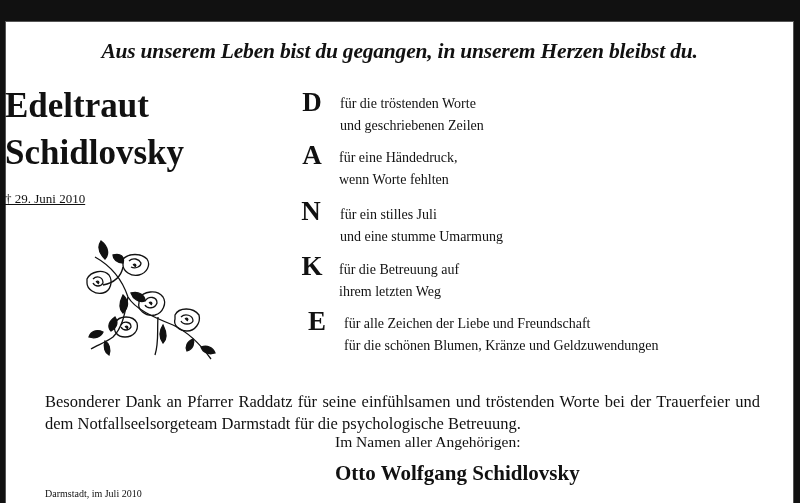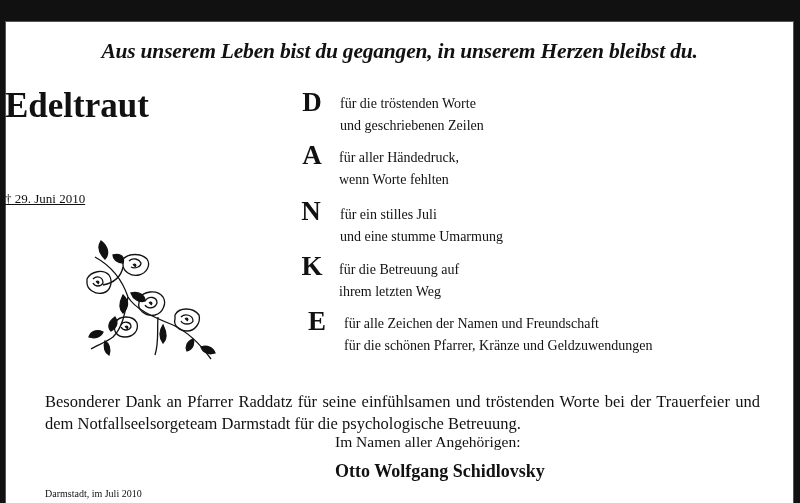--- a/index.html
+++ b/index.html
@@ -17,31 +17,32 @@
   .motto { top: 18px; left: 0; width: 789px; text-align: center; font-style: italic; font-weight: bold; font-size: 21.5px; letter-spacing: -0.2px; }
   .name { left: 0; width: 300px; text-align: left; font-weight: bold; font-size: 35px; line-height: 38px; letter-spacing: 0px; }
   .name1 { top: 66px; }
   .name2 { top: 113px; }
   .death { top: 170px; left: 0; width: 300px; text-align: left; font-size: 13px; text-decoration: underline; }
   .roses { left: 78px; top: 216px; width: 135px; height: 125px; }
   .letter { font-weight: bold; font-size: 27px; line-height: 28px; width: 26px; text-align: center; }
   .line { font-size: 14px; line-height: 22px; }
   .special { left: 40px; top: 346px; width: 715px; font-size: 16.5px; line-height: 22px; white-space: normal; text-align: justify; text-align-last: left; margin-top: 24px; }
   .names-intro { left: 330px; top: 412px; font-size: 15.5px; }
-  .signer { left: 330px; top: 440px; font-size: 18px; font-weight: bold; }
+  .signer { left: 330px; top: 440px; font-size: 21px; font-weight: bold; }
   .place { left: 40px; top: 467px; font-size: 10px; }
 </style>
 </head>
 <body>
 
 <div class="frame">
 
   <div class="abs motto">Aus unserem Leben bist du gegangen, in unserem Herzen bleibst du.</div>
 
   <div class="abs name name1">Edeltraut</div>
+  <div class="abs name name2">Schidlovsky</div>
   <div class="abs death">† 29. Juni 2010</div>
 
   <svg class="abs roses" viewBox="0 0 135 125" fill="none" stroke="#111" stroke-width="1.3">
 
     <path d="M12 20 C30 30 40 45 45 60 C52 72 70 80 90 88 C105 95 118 108 128 122"></path>
     <path d="M20 48 C30 46 38 40 40 30"></path>
     <path d="M45 60 C42 75 40 90 30 100 C22 106 14 108 8 112"></path>
     <path d="M75 80 C74 95 76 105 72 118"></path>
 
     <path d="M18 4 C26 10 26 18 22 22 C16 16 14 10 18 4 Z" fill="#111"></path>
@@ -80,34 +81,34 @@
       <path d="M98 80 C102 76 110 78 110 84 C108 88 100 88 98 84"></path>
       <path d="M102 82 C104 80 106 82 104 84" fill="#111"></path>
     </g>
   </svg>
 
   <div class="abs letter" style="left:294px; top:67px;">D</div>
   <div class="abs line" style="left:335px; top:72px;">für die tröstenden Worte</div>
   <div class="abs line" style="left:335px; top:94px;">und geschriebenen Zeilen</div>
 
   <div class="abs letter" style="left:294px; top:120px;">A</div>
-  <div class="abs line" style="left:334px; top:126px;">für aller Händedruck,</div>
+  <div class="abs line" style="left:334px; top:126px;">für eine Händedruck,</div>
   <div class="abs line" style="left:334px; top:148px;">wenn Worte fehlten</div>
 
   <div class="abs letter" style="left:293px; top:176px;">N</div>
   <div class="abs line" style="left:335px; top:183px;">für ein stilles Juli</div>
   <div class="abs line" style="left:335px; top:205px;">und eine stumme Umarmung</div>
 
   <div class="abs letter" style="left:294px; top:231px;">K</div>
   <div class="abs line" style="left:334px; top:238px;">für die Betreuung auf</div>
   <div class="abs line" style="left:334px; top:260px;">ihrem letzten Weg</div>
 
   <div class="abs letter" style="left:299px; top:286px;">E</div>
-  <div class="abs line" style="left:339px; top:292px;">für alle Zeichen der Namen und Freundschaft</div>
-  <div class="abs line" style="left:339px; top:314px;">für die schönen Pfarrer, Kränze und Geldzuwendungen</div>
+  <div class="abs line" style="left:339px; top:292px;">für alle Zeichen der Liebe und Freundschaft</div>
+  <div class="abs line" style="left:339px; top:314px;">für die schönen Blumen, Kränze und Geldzuwendungen</div>
 
   <div class="abs special">Besonderer Dank an Pfarrer Raddatz für seine einfühlsamen und tröstenden Worte bei der Trauerfeier und dem Notfallseelsorgeteam Darmstadt für die psychologische Betreuung.</div>
 
   <div class="abs names-intro">Im Namen aller Angehörigen:</div>
   <div class="abs signer">Otto Wolfgang Schidlovsky</div>
   <div class="abs place">Darmstadt, im Juli 2010</div>
 
 </div>
 
 </body></html>

